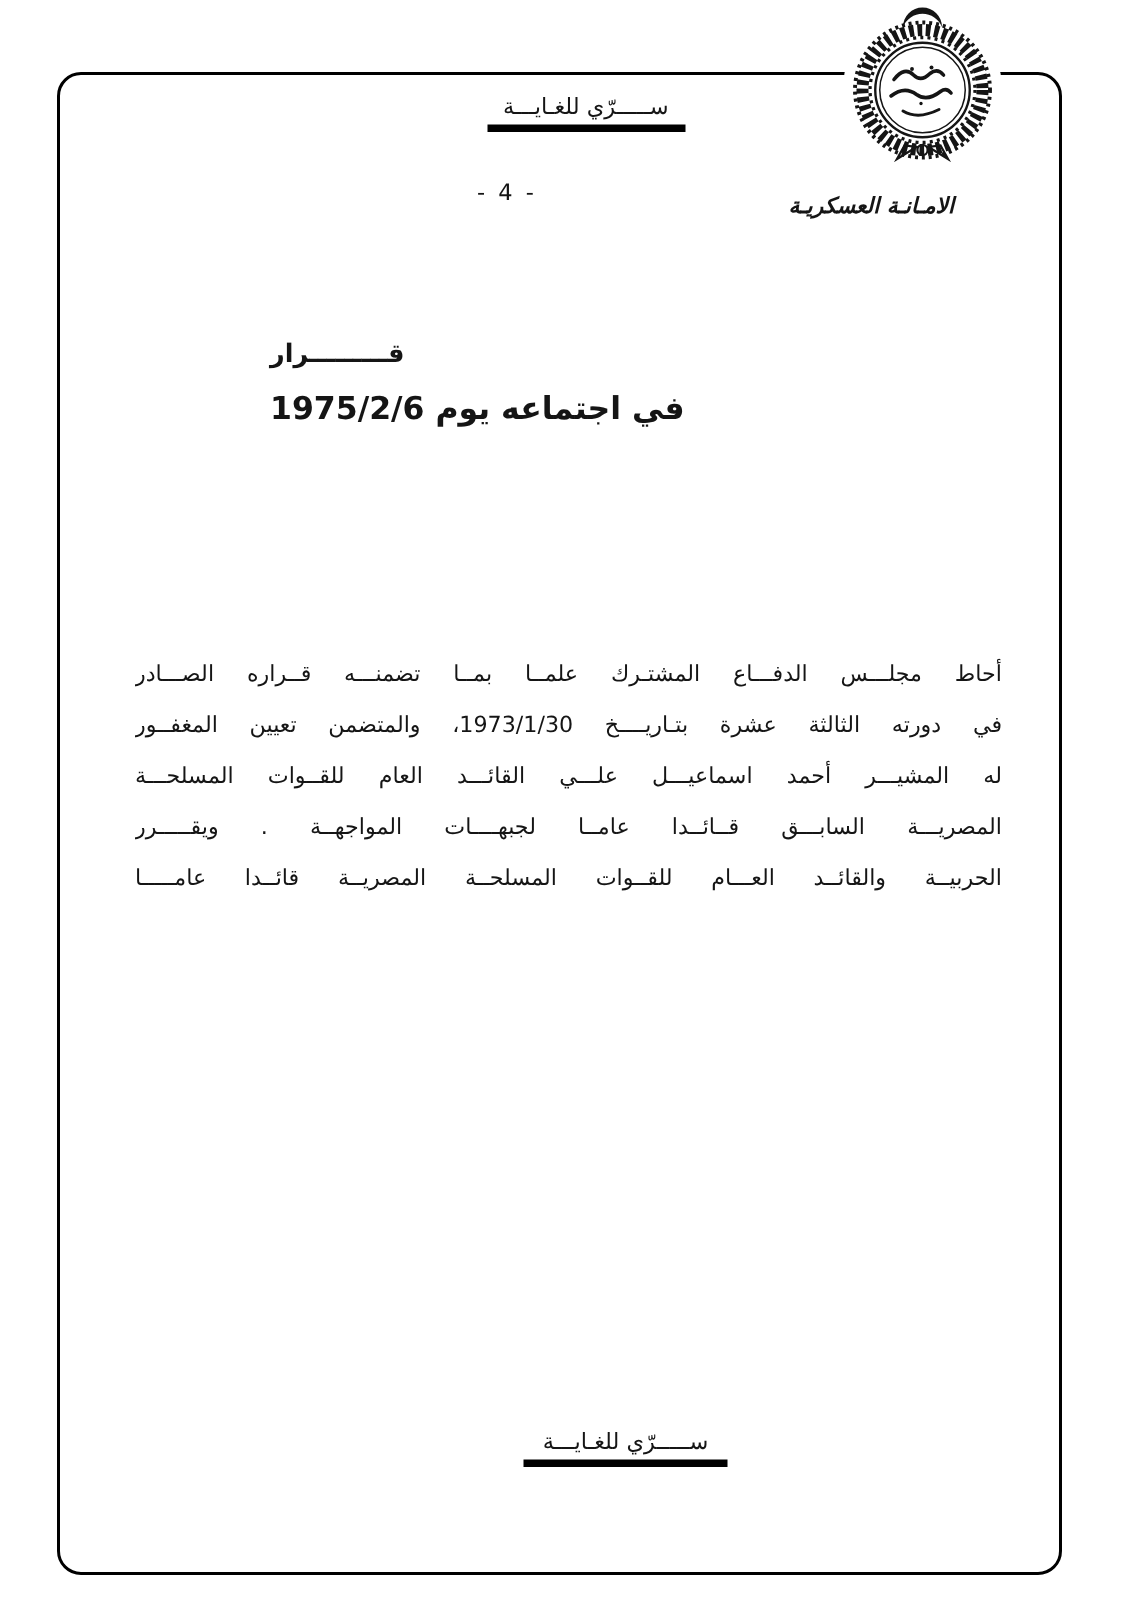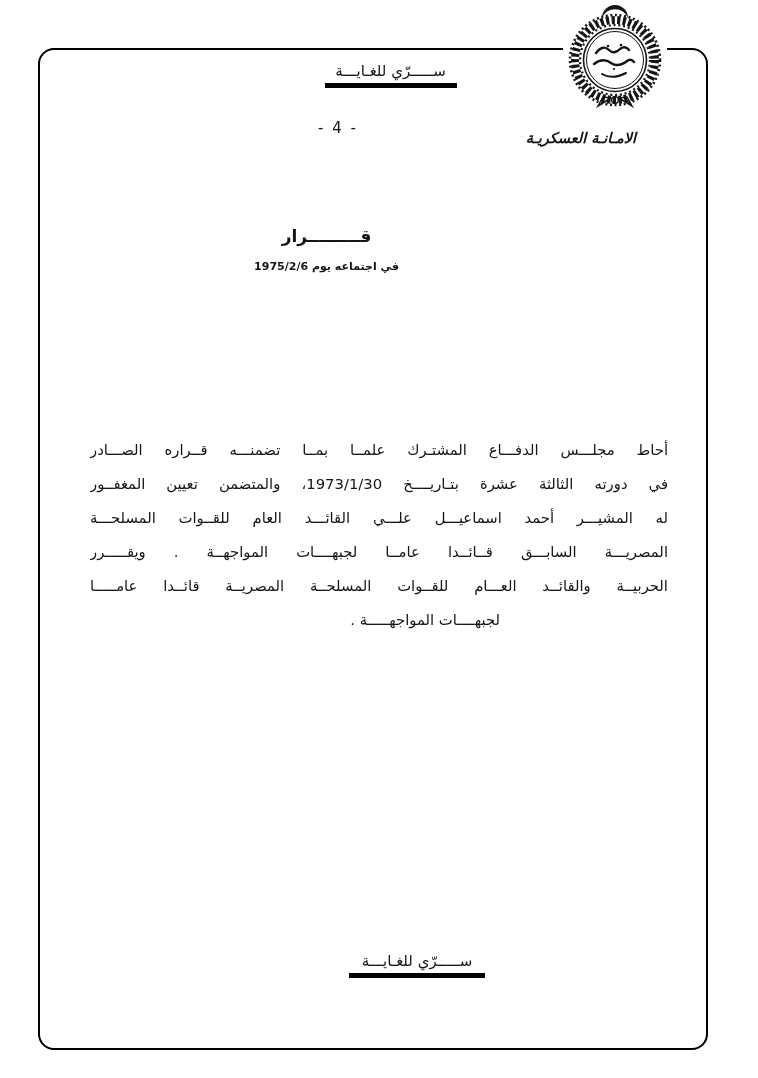--- a/index.html
+++ b/index.html
@@ -73,31 +73,31 @@
     font-size: 14.5px;
     font-weight: bold;
     direction: rtl;
     z-index: 3;
     font-style: italic;
   }
 
   
   .title-block {
     position: absolute;
-    left: 154px;
+    left: 180px;
     top: 226px;
     width: 345px;
-    text-align: center;
+    text-align: left;
     direction: rtl;
     font-weight: bold;
     z-index: 3;
   }
   .title-decree  { font-size: 17px; margin-bottom: 14px; }
   .title-council { font-size: 16px; margin-bottom: 21px; }
-  .title-session { font-size: 11px; }
+  .title-session { font-size: 21px; }
 
   
   .body-block {
     position: absolute;
     right: 90px;
     top: 433px;
     width: 578px;
     direction: rtl;
     font-size: 14.8px;
     z-index: 3;
@@ -161,19 +161,18 @@
   <div class="title-decree">قـــــــــرار</div>
   <div class="title-session">في اجتماعه يوم 1975/2/6</div>
 </div>
 
 <div class="body-block">
   <div class="body-line">أحاط مجلـــس الدفـــاع المشتـرك علمــا بمــا تضمنـــه قــراره الصـــادر</div>
   <div class="body-line">في دورته الثالثة عشرة بتـاريــــخ 1973/1/30، والمتضمن تعيين المغفــور</div>
   <div class="body-line">له المشيـــر أحمد اسماعيـــل علـــي القائـــد العام للقــوات المسلحـــة</div>
   <div class="body-line">المصريـــة السابـــق قــائــدا عامــا لجبهــــات المواجهــة . ويقـــــرر</div>
   <div class="body-line">الحربيــة والقائــد العـــام للقــوات المسلحــة المصريــة قائــدا عامـــــا</div>
-  <div class="body-line last">لجبهــــات المواجهـــــة .</div>
 </div>
 
 <div class="secret bottom">
   <span>ســـــرّي للغـايـــة</span>
   <div class="secret-bar"></div>
 </div>
 
 </body></html>

